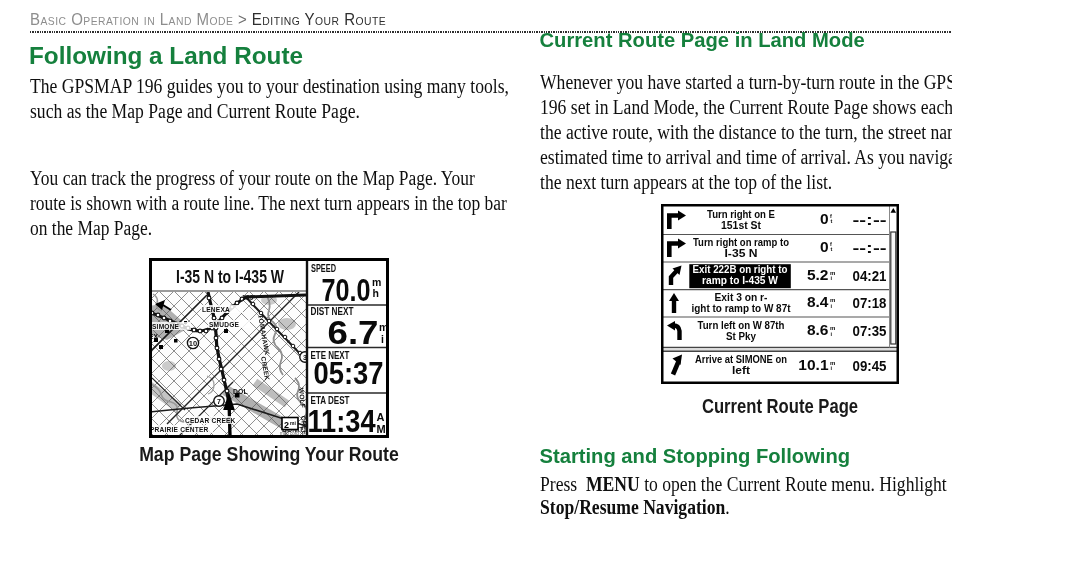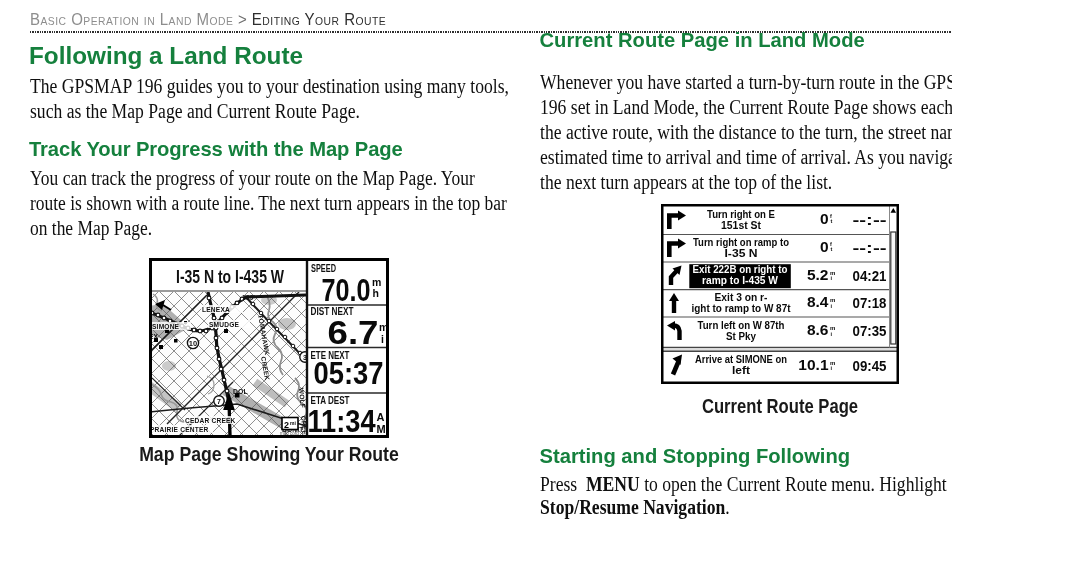--- a/index.html
+++ b/index.html
@@ -12,21 +12,20 @@
 </head>
 <body>
 <div id="page">
 
   <div class="abs" style="left:30px;top:11.5px;font-size:16px;line-height:1;font-variant:small-caps;letter-spacing:0.5px;color:#8d8d8d;white-space:nowrap;transform-origin:0 0;transform:scaleX(0.94);">Basic Operation in Land Mode <span style="color:#6e6e6e;">&gt;</span> <span style="color:#2e2e2e;">Editing Your Route</span></div>
   <div class="abs" style="left:30px;top:30.5px;width:1033px;height:2px;background:repeating-linear-gradient(90deg,#2e2e2e 0 1.3px,transparent 1.3px 2.4px);"></div>
 
   <h1 class="abs" style="left:29px;top:43.5px;font-size:24.3px;">Following a Land Route</h1>
   <div class="abs serif" style="left:30px;top:73.8px;font-size:20px;line-height:25px;white-space:nowrap;transform:scaleX(0.88);">The GPSMAP 196 guides you to your destination using many tools,<br>such as the Map Page and Current Route Page.</div>
 
-  <h2 class="abs" style="left:29px;top:138.6px;font-size:20.2px;letter-spacing:-0.1px;">Track Your Progress with the Map Page</h2>
   <div class="abs serif" style="left:30px;top:166.4px;font-size:20px;line-height:25px;white-space:nowrap;transform:scaleX(0.872);">You can track the progress of your route on the Map Page. Your<br>route is shown with a route line. The next turn appears in the top bar<br>on the Map Page.</div>
 
   <div class="abs" style="left:149px;top:258px;width:240px;height:180px;">
       <svg width="240" height="180" viewBox="0 0 240 180" style="display:block">
         <rect x="0" y="0" width="240" height="180" fill="#fff"></rect>
         <defs>
           <clipPath id="maparea">
             <rect x="3" y="34" width="154" height="143"></rect>
           </clipPath>
         </defs>

